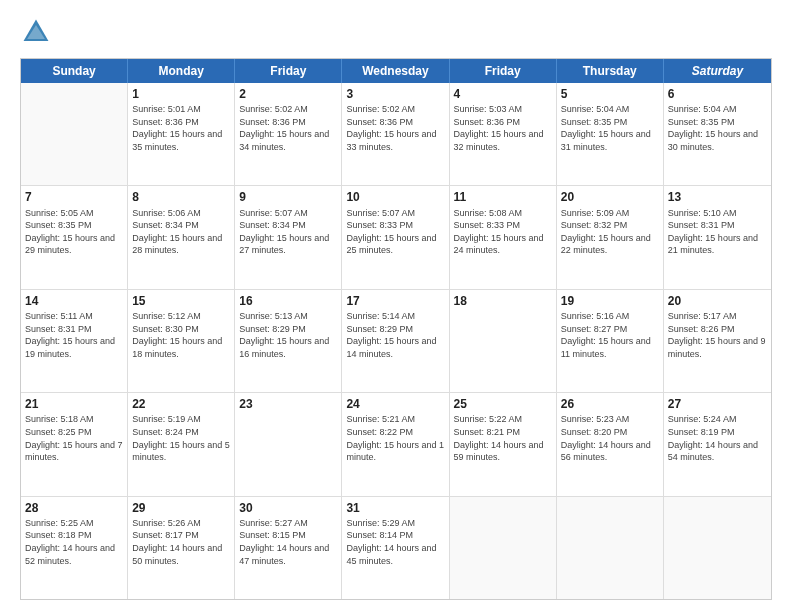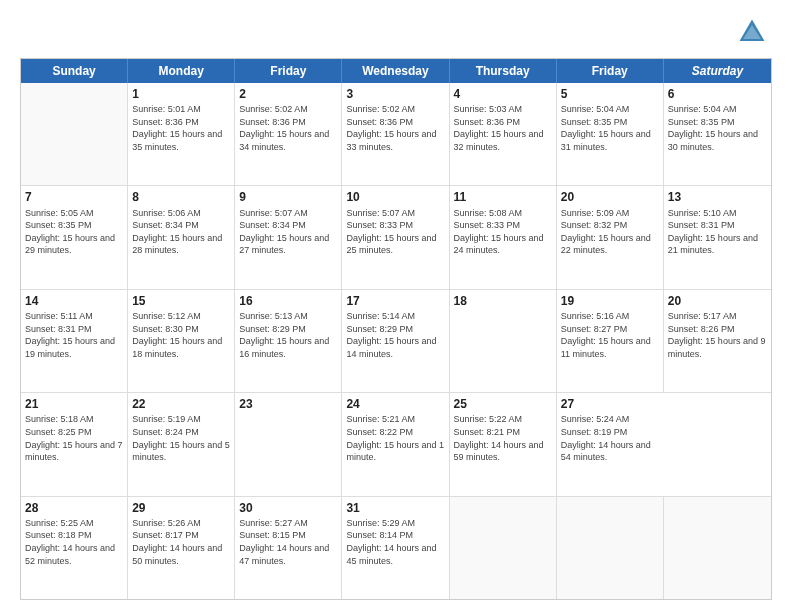--- a/index.html
+++ b/index.html
@@ -9,21 +9,20 @@
       width: 792px;
       height: 612px;
       overflow: hidden;
     }
     .page {
       width: 792px;
       height: 612px;
       padding: 16px 20px 12px 20px;
       display: flex;
       flex-direction: column;
-      align-items: flex-end;
     }
     .header {
       display: flex;
       justify-content: space-between;
       align-items: flex-start;
       margin-bottom: 10px;
     }
     .logo {
       display: flex;
       align-items: center;
@@ -127,22 +126,22 @@
       <div class="title-location"></div>
     </div>
   </div>
 
   <div class="calendar">
     <div class="cal-header-row">
     <div class="cal-header-cell">Sunday</div>
         <div class="cal-header-cell">Monday</div>
         <div class="cal-header-cell">Friday</div>
         <div class="cal-header-cell">Wednesday</div>
+        <div class="cal-header-cell">Friday</div>
         <div class="cal-header-cell">Thursday</div>
-        <div class="cal-header-cell">Friday</div>
         <div class="cal-header-cell">Saturday</div>
       </div>
     <div class="cal-body">
     <div class="cal-row">
           <div class="cal-cell empty"></div>
           <div class="cal-cell">
             <span class="day-num">1</span>
             <div class="sun-info">Sunrise: 5:01 AM<br>Sunset: 8:36 PM<br>Daylight: 15 hours and 35 minutes.</div>
           </div>
           <div class="cal-cell">
@@ -237,20 +236,24 @@
           <div class="cal-cell">
             <span class="day-num">23</span>
           </div>
           <div class="cal-cell">
             <span class="day-num">24</span>
             <div class="sun-info">Sunrise: 5:21 AM<br>Sunset: 8:22 PM<br>Daylight: 15 hours and 1 minute.</div>
           </div>
           <div class="cal-cell">
             <span class="day-num">25</span>
             <div class="sun-info">Sunrise: 5:22 AM<br>Sunset: 8:21 PM<br>Daylight: 14 hours and 59 minutes.</div>
+          </div>
+          <div class="cal-cell">
+            <span class="day-num">26</span>
+            <div class="sun-info">Sunrise: 5:23 AM<br>Sunset: 8:20 PM<br>Daylight: 14 hours and 56 minutes.</div>
           </div>
           <div class="cal-cell">
             <span class="day-num">27</span>
             <div class="sun-info">Sunrise: 5:24 AM<br>Sunset: 8:19 PM<br>Daylight: 14 hours and 54 minutes.</div>
           </div>
         </div>
         <div class="cal-row">
           <div class="cal-cell">
             <span class="day-num">28</span>
             <div class="sun-info">Sunrise: 5:25 AM<br>Sunset: 8:18 PM<br>Daylight: 14 hours and 52 minutes.</div>

